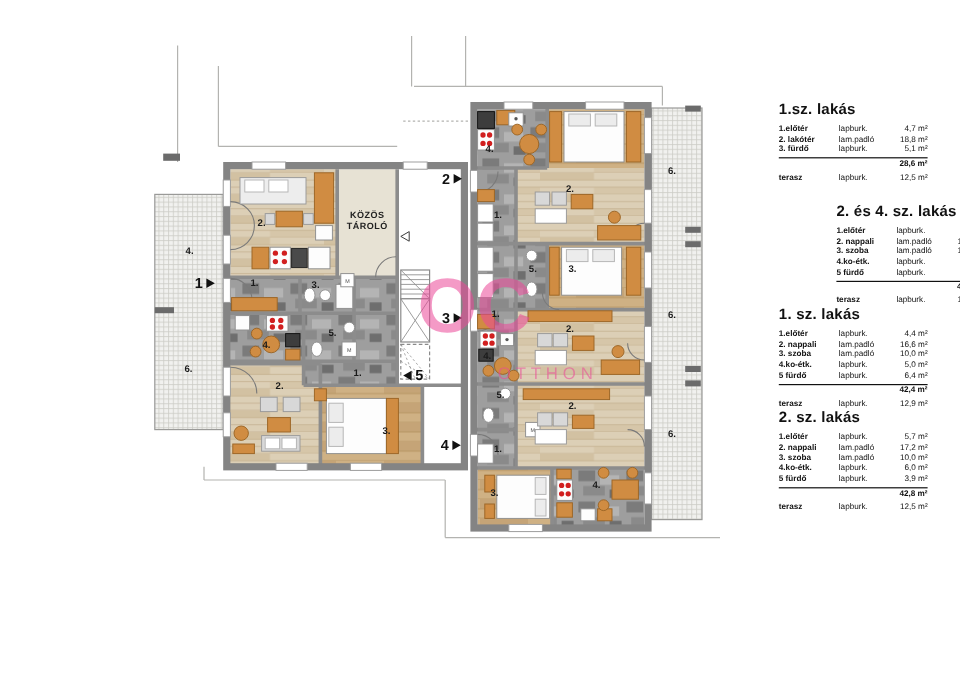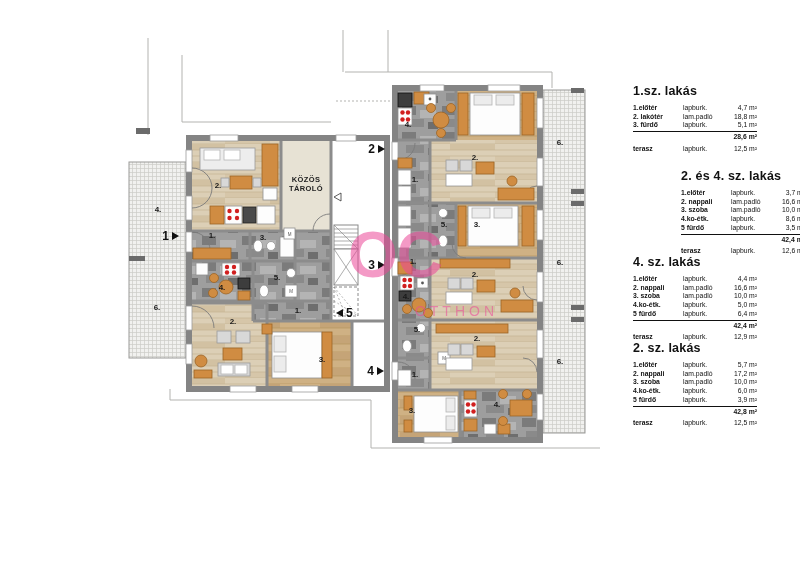--- a/index.html
+++ b/index.html
@@ -1,21 +1,21 @@
 <!DOCTYPE html>
 <html><head>
 <meta charset="utf-8">
 <style>
   html,body{margin:0;padding:0;background:#fff;}
   .page{position:relative;width:800px;height:565px;background:#fff;overflow:hidden;
         font-family:"Liberation Sans",sans-serif;}
   svg{position:absolute;left:0;top:0;}
   
   .listings{position:absolute;left:633px;top:84px;width:124px;color:#111;}
-  .listing{position:absolute;left:0;width:124px;}
+  .listing{position:absolute;left:16px;width:124px;}
   .listing:nth-child(1){top:0;}
   .listing:nth-child(2){top:85px;margin-left:48px;}
   .listing:nth-child(3){top:171px;}
   .listing:nth-child(4){top:257px;}
   .listing-title{font-size:12.5px;font-weight:bold;margin:0 0 6px 0;letter-spacing:.2px;}
   .row{display:flex;line-height:8.7px;font-size:6.8px;}
   .c-name{width:50px;font-weight:bold;white-space:nowrap;}
   .c-fin{width:36px;}
   .c-area{flex:1;text-align:right;white-space:nowrap;}
   .total-row{border-top:1px solid #111;margin-top:1px;padding-top:1px;}
@@ -471,21 +471,21 @@
           <span class="c-fin"></span>
           <span class="c-area total">42,4 m²</span>
         </div>
         <div class="row terrace-row">
           <span class="c-name">terasz</span>
           <span class="c-fin">lapburk.</span>
           <span class="c-area">12,6 m²</span>
         </div>
       </article>
       <article class="listing">
-        <h2 class="listing-title">4. sz. lakás</h2>
+        <h2 class="listing-title">1. sz. lakás</h2>
         <div class="row room-row">
           <span class="c-name">1.előtér</span>
           <span class="c-fin">lapburk.</span>
           <span class="c-area">4,4 m²</span>
         </div>
         <div class="row room-row">
           <span class="c-name">2. nappali</span>
           <span class="c-fin">lam.padló</span>
           <span class="c-area">16,6 m²</span>
         </div>

